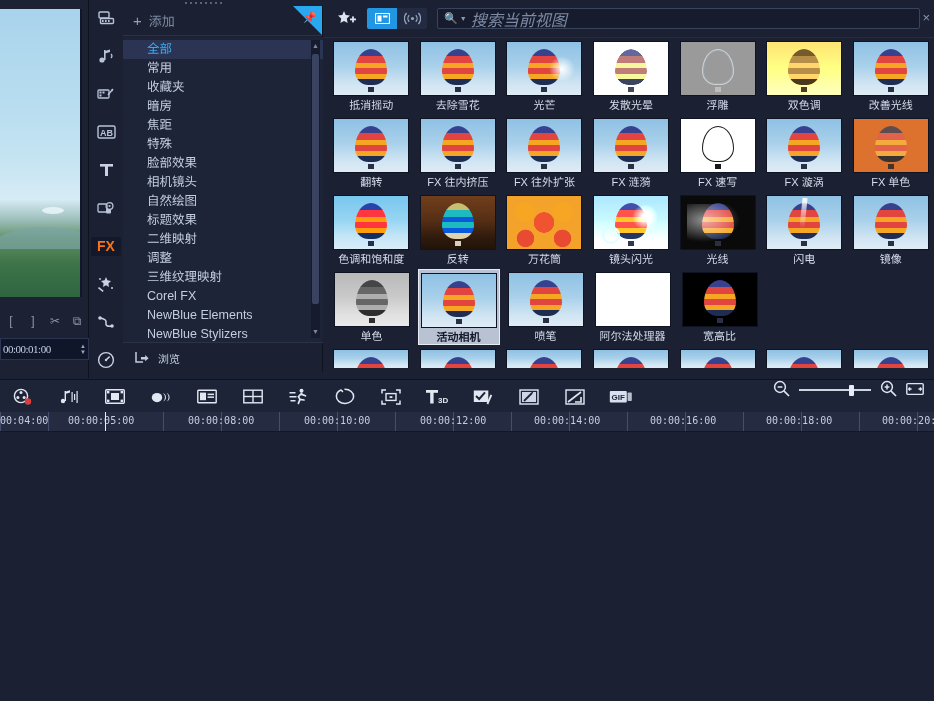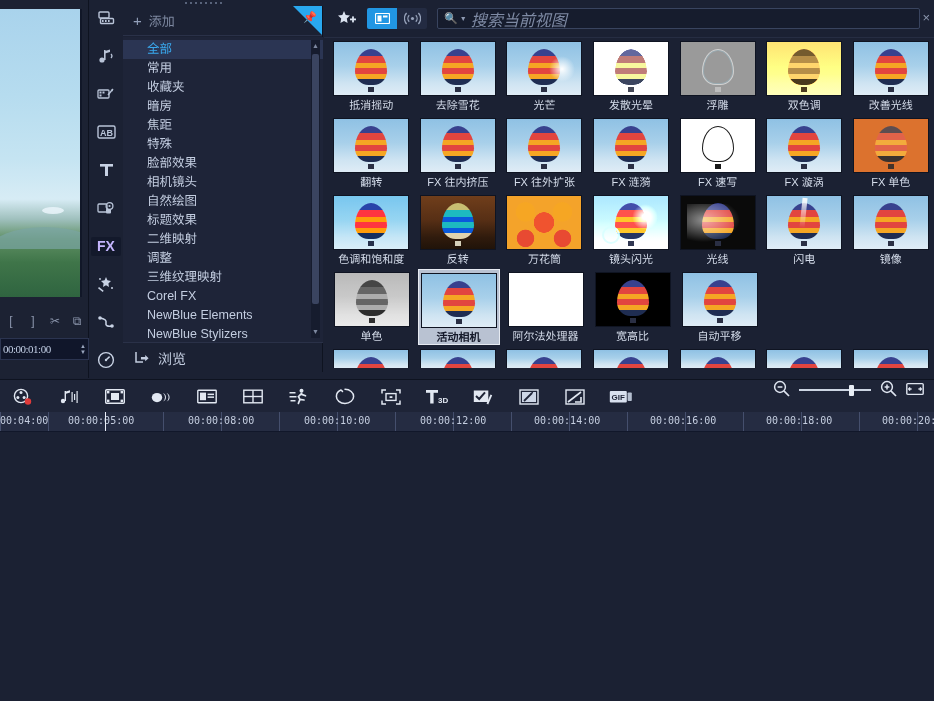--- a/index.html
+++ b/index.html
@@ -72,21 +72,21 @@
   .tool-rail {
     position:absolute; left:0; top:6px; width:34px; height:366px;
     background:#1b2133; display:flex; flex-direction:column;
     align-items:center; padding-top:2px;gap:17px;
   }
   .rail-btn {
     width:30px; height:34px; margin-bottom:2px;
     display:flex; align-items:center; justify-content:center;
     color:#b9c4d8; font-size:14px; border-radius:2px; cursor:default;
   }
-  .rail-btn.active { background:#13192b; color:#c4b5fd; font-weight:bold;text-align:center; }
+  .rail-btn.active { background:#13192b; color:#f97316; font-weight:bold;text-align:center; }
   .rail-btn svg { display:block; }
 
   
   .cat-col {
     position:absolute; left:34px; top:6px; width:200px; height:366px;
     background:#1b2133; border-right:1px solid #0e1320;
   }
   .cat-header {
     height:30px; display:flex; align-items:center; gap:7px;
     padding-left:10px; color:#7e89a1; font-size:13px;
@@ -117,21 +117,21 @@
     background:#161c2e;
   }
   .cat-scroll .thumb { position:absolute; left:1px; top:14px; width:7px; height:250px; background:#3a4460; border-radius:2px; }
   .cat-scroll .arw { position:absolute; left:1px; width:7px; height:12px; color:#7d88a0; font-size:7px; text-align:center; line-height:12px; }
   .cat-scroll .arw.up { top:0; }
   .cat-scroll .arw.dn { bottom:0; }
 
   .cat-footer {
     position:absolute; left:0; bottom:0; width:200px; height:30px;
     display:flex; align-items:center; gap:7px; padding-left:12px;
-    border-top:1px solid #2a3148; color:#c3cde0; font-size:14px;
+    border-top:1px solid #2a3148; color:#c3cde0; font-size:11px;
   }
 
   
   .grid-side { position:absolute; left:235px; top:0; width:610px; height:378px; }
   .grid-toolbar {
     position:absolute; left:0; top:0; width:610px; height:38px;
     display:flex; align-items:center; gap:10px; padding-left:13px;
     border-bottom:1px solid #262d42;
   }
   .tb-icon { color:#cfd8e8; font-size:15px; display:flex; align-items:center; cursor:default; }
@@ -698,43 +698,43 @@
               <div class="thumb-wrap">
                   <div class="bal">
                     <div class="body"></div>
                     <div class="basket"></div>
                   </div>
                 </div>
               <div class="cap">活动相机</div>
             </div>
             <div class="cell">
               <div class="thumb-wrap">
+                  <div class="bal">
+                    <div class="body"></div>
+                    <div class="basket"></div>
+                  </div>
+                </div>
+              <div class="cap">喷笔</div>
+            </div>
+            <div class="cell">
+              <div class="thumb-wrap">
                   <div class="bal flat-white"></div>
                 </div>
               <div class="cap">阿尔法处理器</div>
             </div>
             <div class="cell">
               <div class="thumb-wrap">
                   <div class="bal pillar">
                     <div class="body"></div>
                     <div class="basket"></div>
                     <div class="side-l"></div>
                     <div class="side-r"></div>
                   </div>
                 </div>
               <div class="cap">宽高比</div>
-            </div>
-            <div class="cell">
-              <div class="thumb-wrap">
-                  <div class="bal">
-                    <div class="body"></div>
-                    <div class="basket"></div>
-                  </div>
-                </div>
-              <div class="cap">自动平移</div>
             </div>
           </div>
 
           <div class="grid-row partial">
             <div class="cell">
                 <div class="thumb-wrap">
                   <div class="bal">
                     <div class="body"></div>
                   </div>
                 </div>

